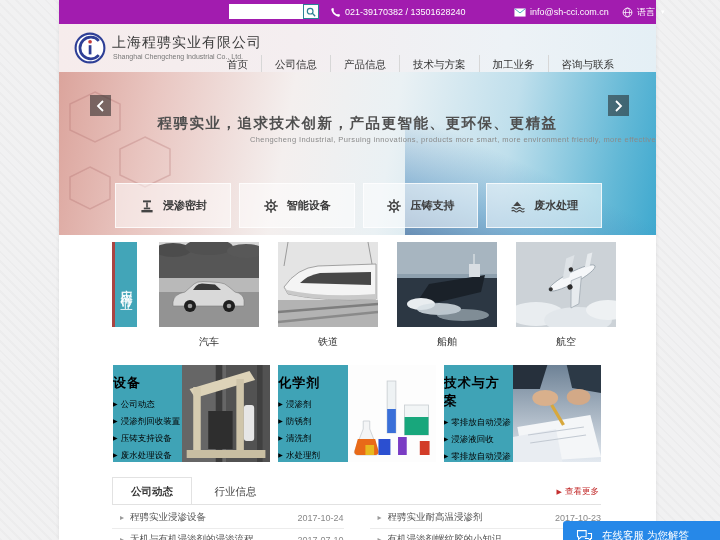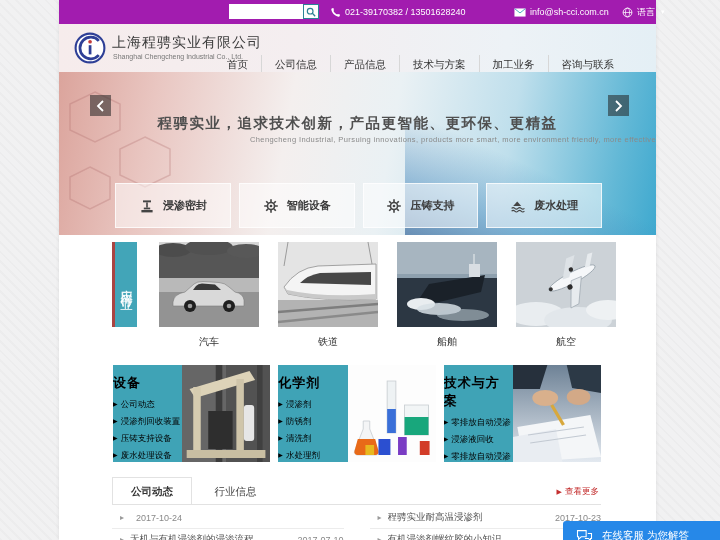--- a/index.html
+++ b/index.html
@@ -375,20 +375,21 @@
   <div class="news">
     <div class="news-head">
       <span class="ntab active">公司动态</span>
       <span class="ntab">行业信息</span>
       <span class="more"><span class="blt">▶</span><span>查看更多</span></span>
     </div>
     <div class="news-cols">
       <div class="ncol">
         <div class="nitem">
           <span class="blt">▸</span>
+          <span class="tt">程骋实业浸渗设备</span>
           <span class="dt">2017-10-24</span>
         </div>
         <div class="nitem">
           <span class="blt">▸</span>
           <span class="tt">无机与有机浸渗剂的浸渗流程</span>
           <span class="dt">2017-07-10</span>
         </div>
       </div>
       <div class="ncol">
         <div class="nitem">

